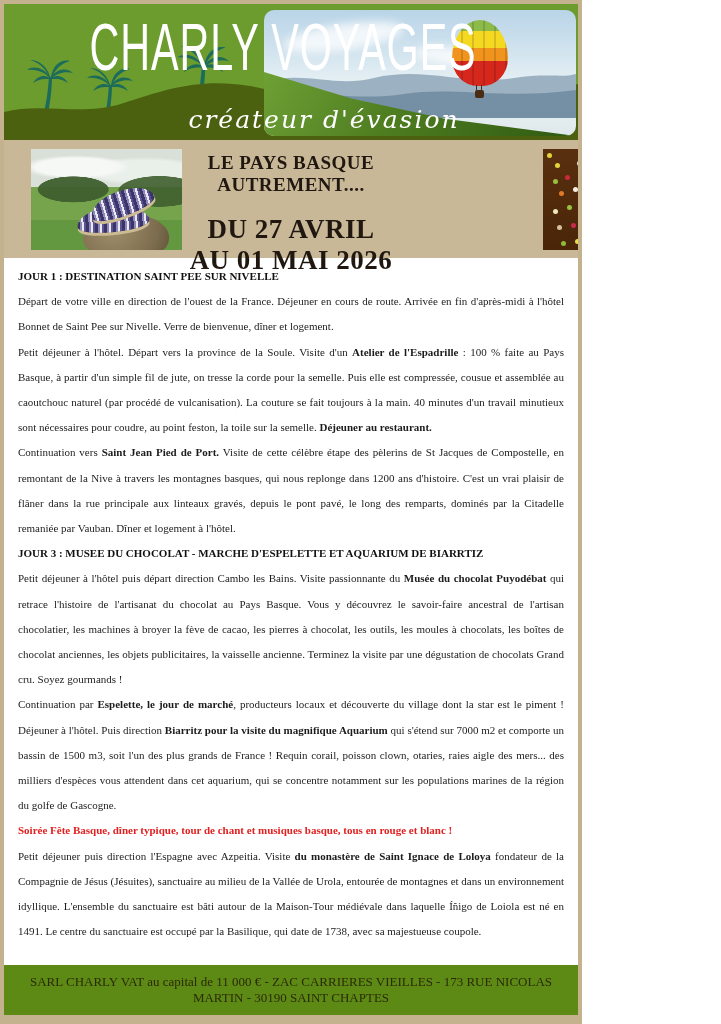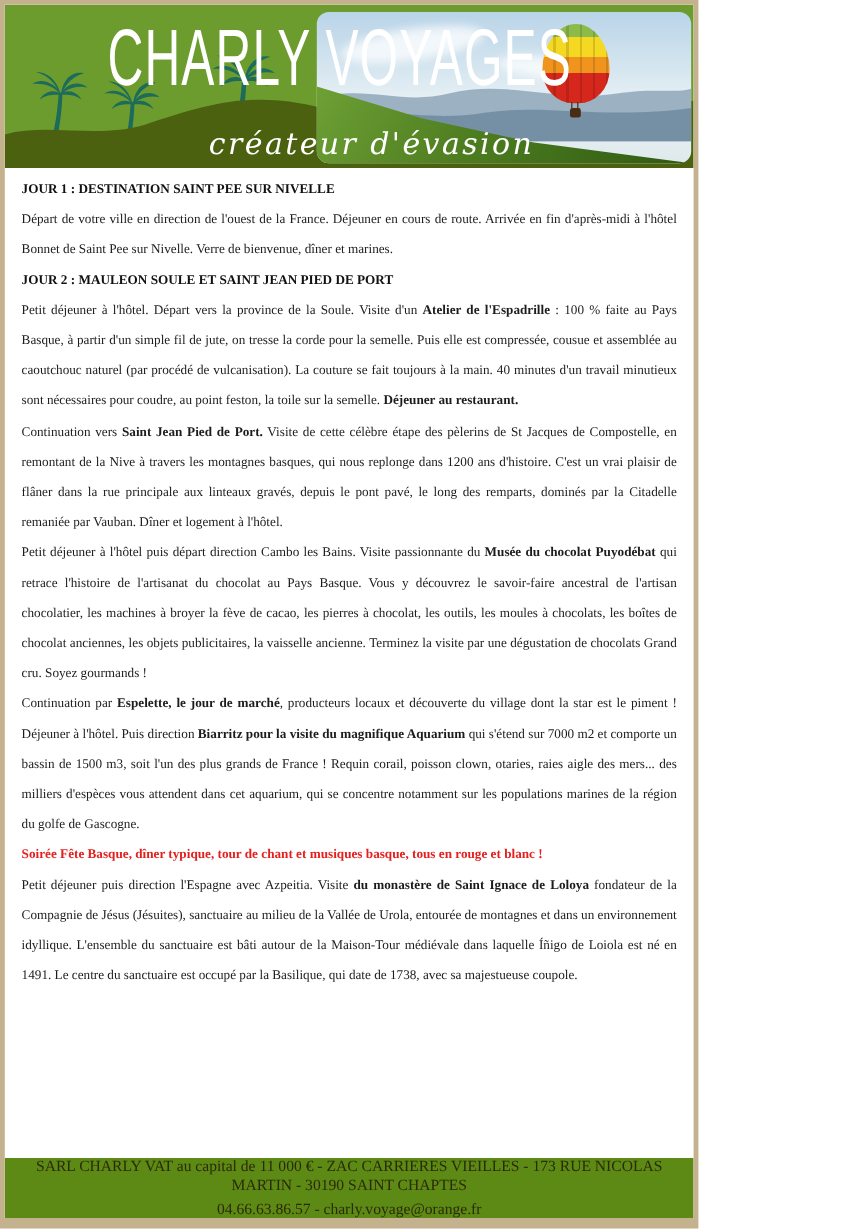--- a/index.html
+++ b/index.html
@@ -11,21 +11,21 @@
   }
   
   .hdr{position:relative;height:136px;background:#6b9c2d;overflow:hidden;flex:0 0 auto;}
   .brand{
     position:absolute;top:4px;left:64px;width:360px;text-align:center;
     color:#ffffff;font-family:"Liberation Sans", sans-serif;font-weight:300;
     font-size:47px;letter-spacing:1px;transform:scale(.88,1.42);transform-origin:center top;
     white-space:nowrap;z-index:5;
   }
   .tagline{
-    position:absolute;bottom:6px;left:170px;width:300px;text-align:left;
+    position:absolute;bottom:6px;left:170px;width:300px;text-align:center;
     color:#ffffff;font-family:"DejaVu Serif", serif;font-style:italic;
     font-size:25px;letter-spacing:2px;z-index:6;
   }
   .hills{position:absolute;left:0;bottom:0;width:100%;height:80px;z-index:3;}
   .palm{position:absolute;z-index:2;width:48px;height:72px;}
   .palm1{left:22px;top:50px;}
   .palm2{left:82px;top:58px;}
   .palm3{left:172px;top:36px;width:54px;height:80px;}
   .palm4{left:262px;top:52px;}
   .palm5{left:346px;top:48px;width:44px;height:66px;}
@@ -162,30 +162,44 @@
       <svg class="mtns" viewBox="0 0 312 70" preserveAspectRatio="none">
         <path fill="#93aabc" opacity=".9" d="M0,70 L0,34 C40,22 70,40 110,30 C160,18 200,38 250,30 C280,25 300,30 312,26 L312,70 Z"></path>
         <path fill="#6f8ba0" opacity=".85" d="M0,70 L0,48 C50,40 90,54 140,46 C190,38 240,52 312,42 L312,70 Z"></path>
       </svg>
       <div class="greenhill"></div>
       <div class="balloon"></div>
       <div class="basket"></div>
     </div>
   </header>
 
+  <section class="banner">
+    <div class="photoL">
+      <div class="stone"></div>
+      <div class="shoe shoe2"></div>
+      <div class="shoe shoe1"></div>
+    </div>
+    <div class="titles">
+      <div class="title1">LE PAYS BASQUE AUTREMENT....</div>
+      <div class="title2">DU 27 AVRIL AU 01 MAI 2026</div>
+    </div>
+    <div class="photoR">
+      <div class="candies"></div>
+      <div class="lauburu"></div>
+    </div>
+  </section>
 
   <main class="body">
       <p class="heading"><b>JOUR 1 : DESTINATION SAINT PEE SUR NIVELLE</b></p>
-      <p class="para"><span>Départ de votre ville en direction de l'ouest de la France. Déjeuner en cours de route. Arrivée en fin d'après-midi à l'hôtel Bonnet de Saint Pee sur Nivelle. Verre de bienvenue, dîner et marines.</span></p>
-      <p class="heading"><b>JOUR 2 : MAULEON SOULE ET SAINT JEAN PIED DE PORT</b></p>
+      <p class="para"><span>Départ de votre ville en direction de l'ouest de la France. Déjeuner en cours de route. Arrivée en fin d'après-midi à l'hôtel Bonnet de Saint Pee sur Nivelle. Verre de bienvenue, dîner et logement.</span></p>
       <p class="para"><span>Petit déjeuner à l'hôtel. Départ vers la province de la Soule. Visite d'un </span><b>Atelier de l'Espadrille</b><span> : 100 % faite au Pays Basque, à partir d'un simple fil de jute, on tresse la corde pour la semelle. Puis elle est compressée, cousue et assemblée au caoutchouc naturel (par procédé de vulcanisation). La couture se fait toujours à la main. 40 minutes d'un travail minutieux sont nécessaires pour coudre, au point feston, la toile sur la semelle. </span><b>Déjeuner au restaurant.</b></p>
       <p class="para"><span>Continuation vers </span><b>Saint Jean Pied de Port.</b><span> Visite de cette célèbre étape des pèlerins de St Jacques de Compostelle, en remontant de la Nive à travers les montagnes basques, qui nous replonge dans 1200 ans d'histoire. C'est un vrai plaisir de flâner dans la rue principale aux linteaux gravés, depuis le pont pavé, le long des remparts, dominés par la Citadelle remaniée par Vauban. Dîner et logement à l'hôtel.</span></p>
+      <p class="heading"><b>JOUR 3 : MUSEE DU CHOCOLAT - MARCHE D'ESPELETTE ET AQUARIUM DE BIARRTIZ</b></p>
       <p class="para"><span>Petit déjeuner à l'hôtel puis départ direction Cambo les Bains. Visite passionnante du </span><b>Musée du chocolat Puyodébat</b><span> qui retrace l'histoire de l'artisanat du chocolat au Pays Basque. Vous y découvrez le savoir-faire ancestral de l'artisan chocolatier, les machines à broyer la fève de cacao, les pierres à chocolat, les outils, les moules à chocolats, les boîtes de chocolat anciennes, les objets publicitaires, la vaisselle ancienne. Terminez la visite par une dégustation de chocolats Grand cru. Soyez gourmands !</span></p>
       <p class="para"><span>Continuation par </span><b>Espelette, le jour de marché</b><span>, producteurs locaux et découverte du village dont la star est le piment ! Déjeuner à l'hôtel. Puis direction </span><b>Biarritz pour la visite du magnifique Aquarium</b><span> qui s'étend sur 7000 m2 et comporte un bassin de 1500 m3, soit l'un des plus grands de France ! Requin corail, poisson clown, otaries, raies aigle des mers... des milliers d'espèces vous attendent dans cet aquarium, qui se concentre notamment sur les populations marines de la région du golfe de Gascogne.</span></p>
       <p class="para-red"><b>Soirée Fête Basque, dîner typique, tour de chant et musiques basque, tous en rouge et blanc !</b></p>
       <p class="para"><span>Petit déjeuner puis direction l'Espagne avec Azpeitia. Visite </span><b>du monastère de Saint Ignace de Loloya</b><span> fondateur de la Compagnie de Jésus (Jésuites), sanctuaire au milieu de la Vallée de Urola, entourée de montagnes et dans un environnement idyllique. L'ensemble du sanctuaire est bâti autour de la Maison-Tour médiévale dans laquelle Íñigo de Loiola est né en 1491. Le centre du sanctuaire est occupé par la Basilique, qui date de 1738, avec sa majestueuse coupole. </span></p>
     </main>
 
   <footer class="ftr">
     <div>SARL CHARLY VAT au capital de 11 000 € - ZAC CARRIERES VIEILLES - 173 RUE NICOLAS MARTIN - 30190 SAINT CHAPTES</div>
-    <div>04.66.63.86.57 -   charly.voyage@orange.fr</div>
   </footer>
 </div>
 
 </body></html>

